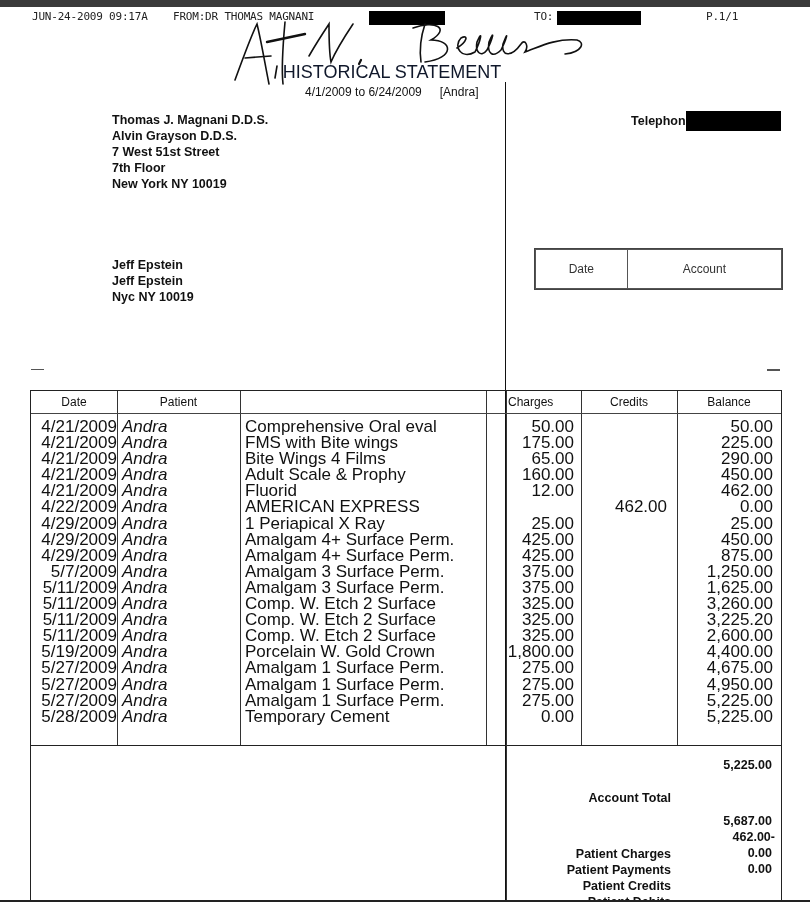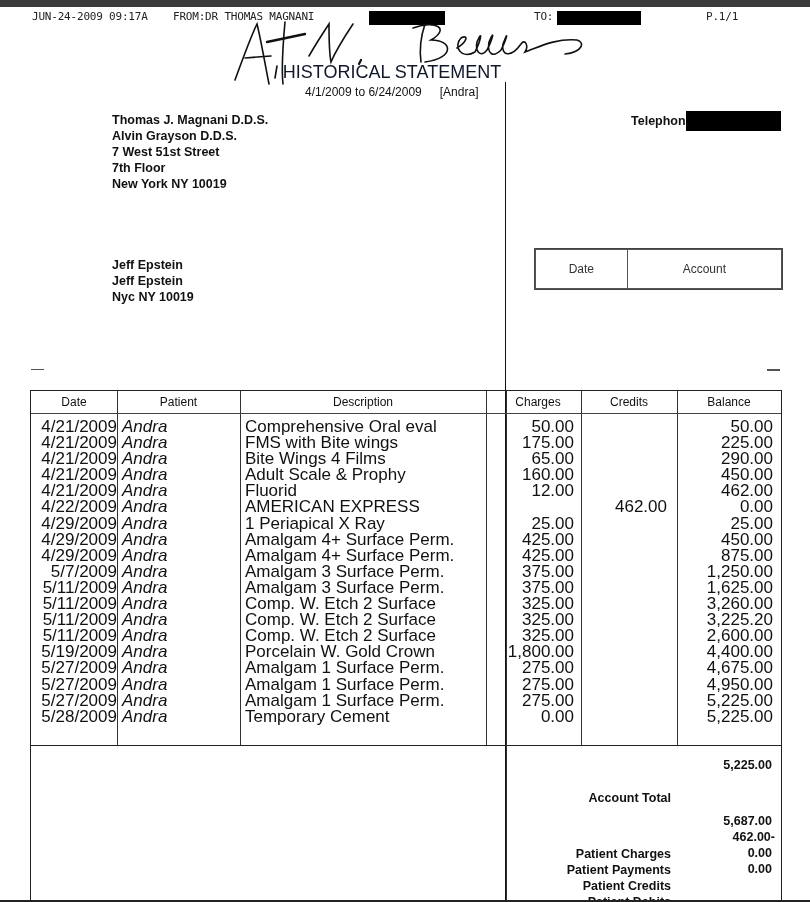--- a/index.html
+++ b/index.html
@@ -129,22 +129,21 @@
   <div class="vline" style="left:86px"></div>
   <div class="vline" style="left:209px"></div>
   <div class="vline" style="left:455px"></div>
   <div class="vline" style="left:475px"></div>
   <div class="vline" style="left:550px"></div>
   <div class="vline" style="left:646px"></div>
   <div class="hdr-line"></div>
 
   <div class="hcell" style="left:0;width:86px">Date</div>
   <div class="hcell" style="left:86px;width:123px">Patient</div>
-  <div class="hcell" style="left:209px;width:246px">Description</div>
-  <div class="hcell" style="left:477px;width:60px;text-align:center">Charges</div>
+  <div class="hcell" style="left:477px;width:60px;text-align:left">Charges</div>
   <div class="hcell" style="left:550px;width:96px">Credits</div>
   <div class="hcell" style="left:646px;width:104px">Balance</div>
 
   <div class="rows" id="ledger-rows">
       <div class="row">
         <span class="c-date">4/21/2009</span>
         <span class="c-pat">Andra</span>
         <span class="c-desc">Comprehensive Oral eval</span>
         <span class="c-chg">50.00</span>
         <span class="c-cred"></span>

